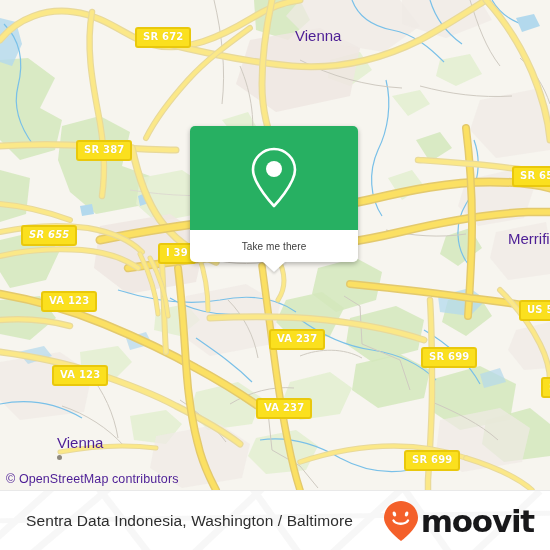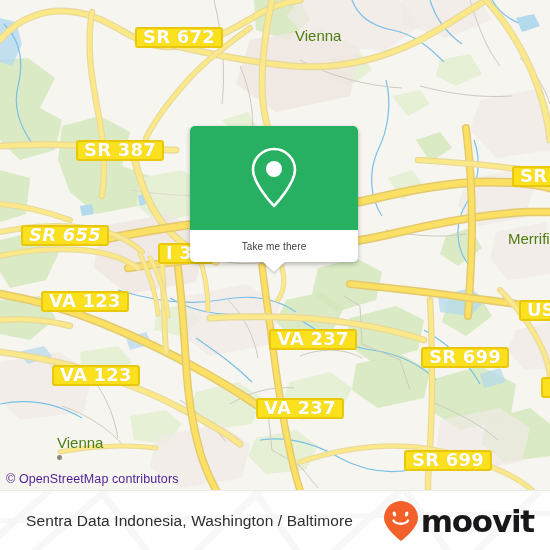--- a/index.html
+++ b/index.html
@@ -11,28 +11,28 @@
   .map{position:absolute;left:0;top:0;width:550px;height:490px;overflow:hidden;
        background:#f6f4ee;}
   .map-svg{position:absolute;left:0;top:0;width:550px;height:490px;display:block;}
 
   
   .attrib{position:absolute;left:6px;bottom:4px;font-size:12.5px;color:#4c1d95;
           letter-spacing:.1px;white-space:nowrap;}
 
   
   .shield{position:absolute;background:#fbe01e;border:2px solid #e2bd0a;
-          border-radius:3px;color:#3a3426;font-size:18px;font-weight:bold;
+          border-radius:3px;color:#3a3426;font-size:10px;font-weight:bold;
           padding:1px 6px 2px 6px;line-height:14px;white-space:nowrap;
           font-family:"DejaVu Sans",sans-serif;letter-spacing:.2px;}
   .shield.white{color:#ffffff;background:#fbe01e;border-color:#e9c80c;
                 text-shadow:0 0 1px rgba(0,0,0,.15);}
 
   
-  .city{position:absolute;color:#4d7c0f;font-size:15px;white-space:nowrap;
+  .city{position:absolute;color:#4c1d95;font-size:15px;white-space:nowrap;
         font-family:"Liberation Sans",sans-serif;}
   .city-dot{position:absolute;width:5px;height:5px;border-radius:50%;
             background:#8d887e;}
 
   
   .card{position:absolute;left:190px;top:126px;width:168px;
         border-radius:5px;overflow:visible;
         box-shadow:0 2px 5px rgba(0,0,0,.28);}
   .card-top{height:104px;background:#27b062;border-radius:5px 5px 0 0;
             display:flex;align-items:center;justify-content:center;}

